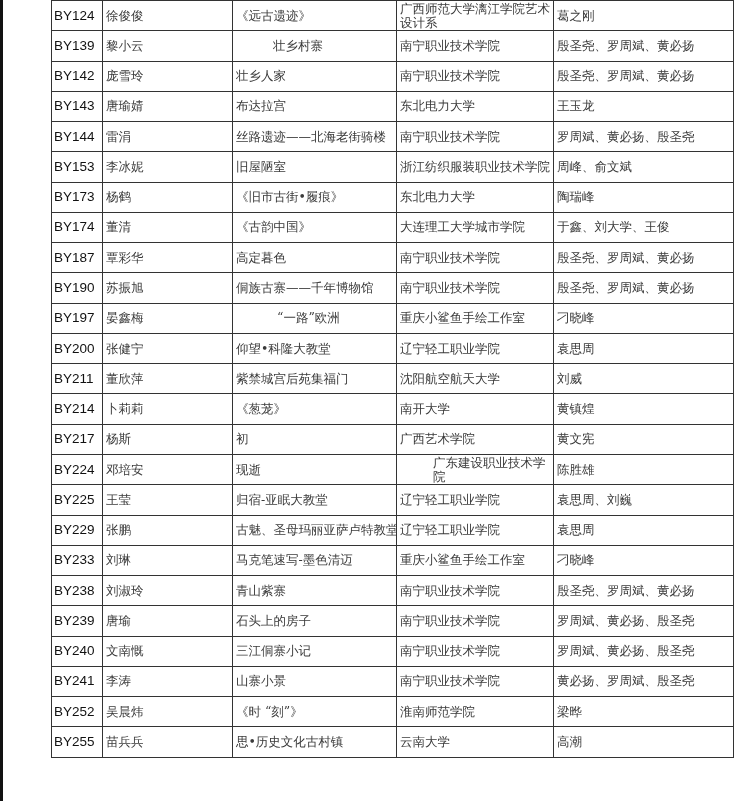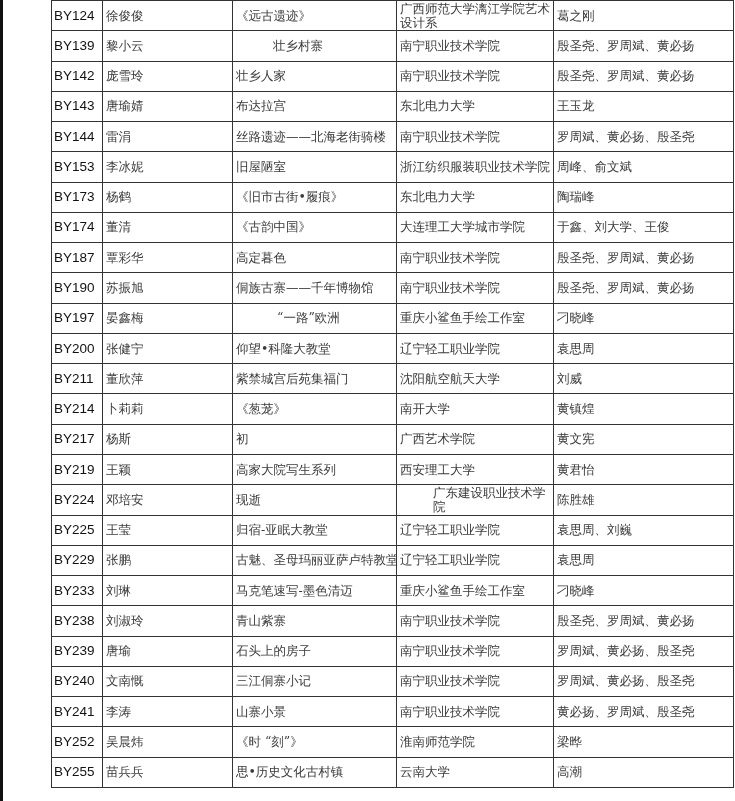--- a/index.html
+++ b/index.html
@@ -173,27 +173,20 @@
           <td style="height: 29.2692px;">黄镇煌</td>
         </tr>
         <tr>
           <td class="col-id" style="height: 29.2692px;">BY217</td>
           <td style="height: 29.2692px;">杨斯</td>
           <td style="height: 29.2692px;">初</td>
           <td class="wrap" style="height: 29.2692px;">广西艺术学院</td>
           <td style="height: 29.2692px;">黄文宪</td>
         </tr>
         <tr>
-          <td class="col-id" style="height: 29.2692px;">BY219</td>
-          <td style="height: 29.2692px;">王颖</td>
-          <td style="height: 29.2692px;">高家大院写生系列</td>
-          <td class="wrap" style="height: 29.2692px;">西安理工大学</td>
-          <td style="height: 29.2692px;">黄君怡</td>
-        </tr>
-        <tr>
           <td class="col-id" style="height: 29.2692px;">BY224</td>
           <td style="height: 29.2692px;">邓培安</td>
           <td style="height: 29.2692px;">现逝</td>
           <td class="wrap" style="height: 29.2692px; padding-left: 36px;">广东建设职业技术学院</td>
           <td style="height: 29.2692px;">陈胜雄</td>
         </tr>
         <tr>
           <td class="col-id" style="height: 29.2692px;">BY225</td>
           <td style="height: 29.2692px;">王莹</td>
           <td style="height: 29.2692px;">归宿-亚眠大教堂</td>

